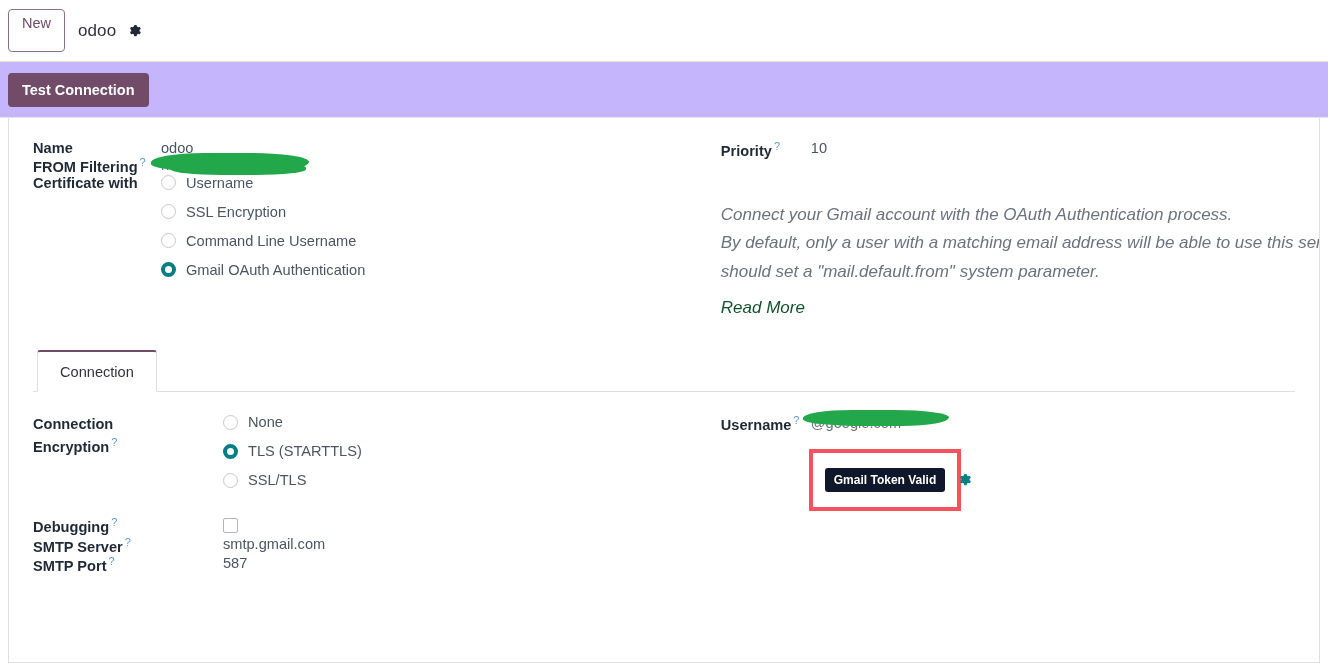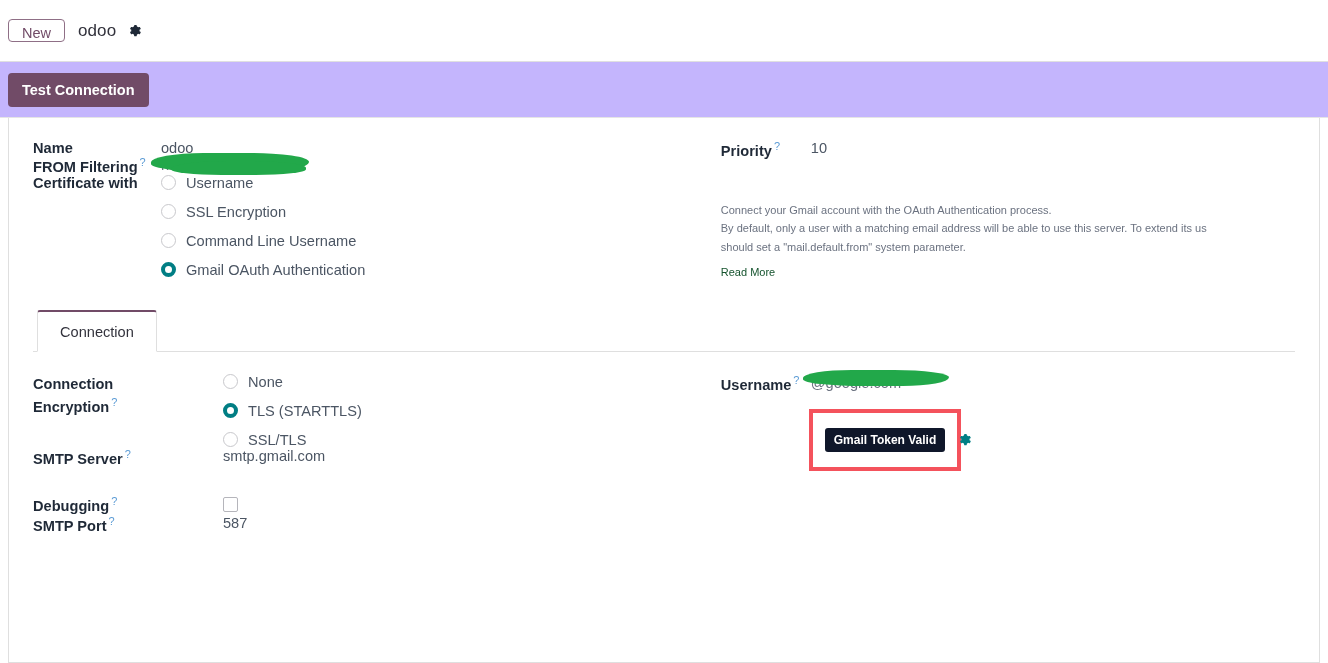--- a/index.html
+++ b/index.html
@@ -21,21 +21,21 @@
     display: flex;
     align-items: center;
     padding-left: 8px;
   }
   .new-btn {
     border: 1px solid #8f6f86;
     color: #714B67;
     background: #ffffff;
     font-size: 14.5px;
     border-radius: 4px;
-    padding: 6px 13px 0;
+    padding: 6px 13px 19px;
     line-height: 1.1;
     cursor: pointer;
     font-family: "Liberation Sans", sans-serif;
   }
   .breadcrumb-name {
     font-size: 17px;
     color: #32323c;
     margin-left: 13px;
     letter-spacing: .1px;
   }
@@ -159,21 +159,22 @@
   .redact .mark {
     position: absolute;
     left: -8px;
     background: #22a84a;
     border-radius: 40% 45% 38% 50% / 60% 55% 65% 50%;
     pointer-events: none;
   }
 
   
   .oauth-help {
-    font-size: 11px;
+    font-style: italic;
+    font-size: 17px;
     color: #6b7280;
     line-height: 1.68;
     white-space: nowrap;
   }
   .oauth-help .readmore {
     color: #14532d;
     text-decoration: none;
     display: inline-block;
     margin-top: 7px;
     cursor: pointer;
@@ -341,32 +342,32 @@
                     <span class="radio-label">TLS (STARTTLS)</span>
                   </label>
                   <label class="radio-item">
                     <span class="radio-dot"></span>
                     <span class="radio-label">SSL/TLS</span>
                   </label>
                 </div>
               </td>
             </tr>
             <tr>
+              <td class="lbl" style="padding-top:28px;">
+                <span>Debugging</span><span class="help-mark">?</span>
+              </td>
+              <td class="val" style="padding-left:62px;padding-top:30px;">
+                <span class="checkbox"></span>
+              </td>
+            </tr>
+            <tr>
               <td class="lbl">
                 <span>SMTP Server</span><span class="help-mark">?</span>
               </td>
               <td class="val" style="padding-left:62px;">smtp.gmail.com</td>
-            </tr>
-            <tr>
-              <td class="lbl" style="padding-top:28px;">
-                <span>Debugging</span><span class="help-mark">?</span>
-              </td>
-              <td class="val" style="padding-left:62px;padding-top:30px;">
-                <span class="checkbox"></span>
-              </td>
             </tr>
             <tr>
               <td class="lbl">
                 <span>SMTP Port</span><span class="help-mark">?</span>
               </td>
               <td class="val" style="padding-left:62px;">587</td>
             </tr>
           </tbody>
             </table>
         </div>

